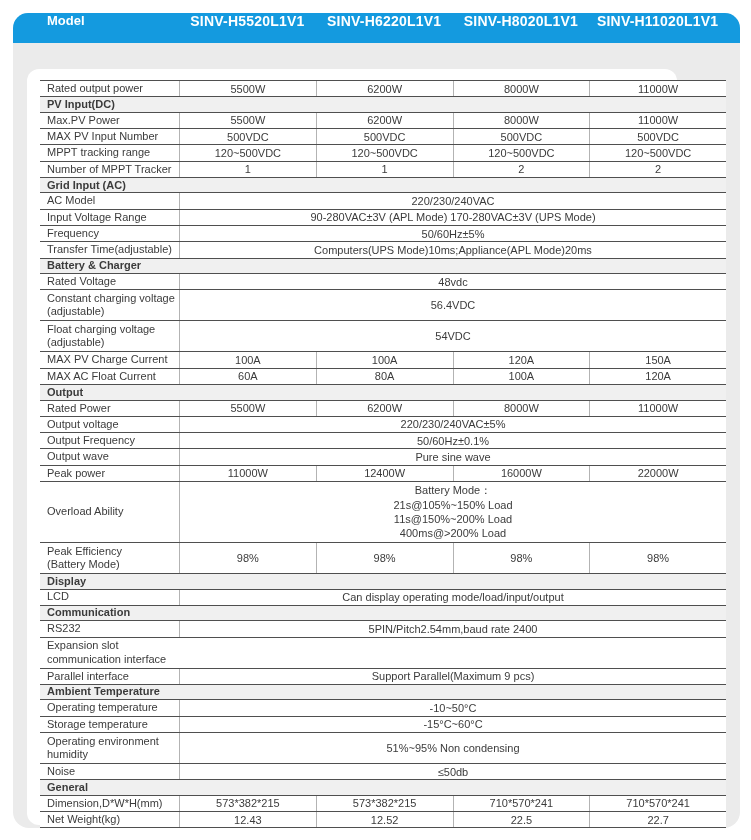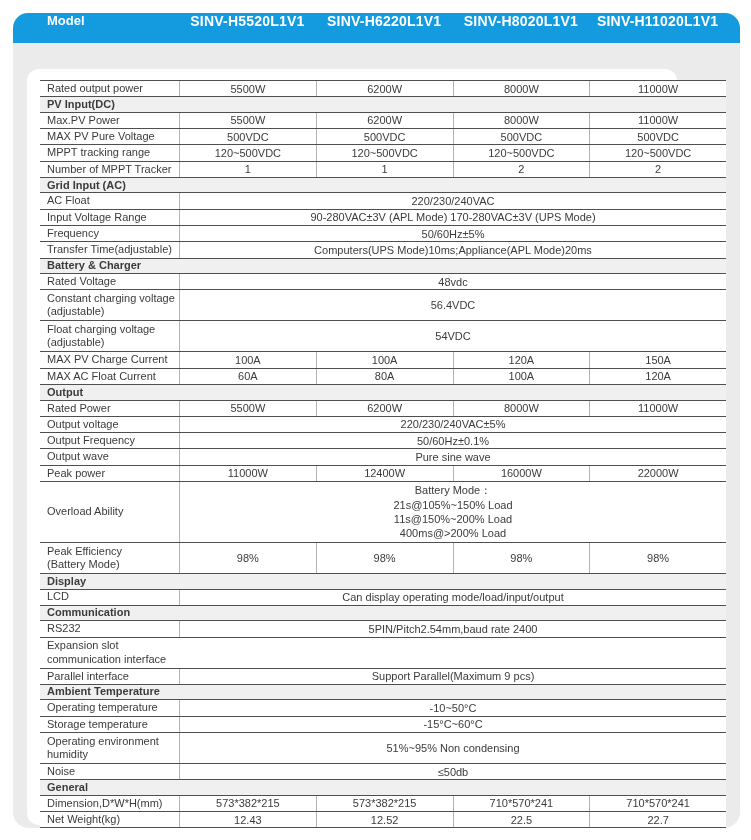--- a/index.html
+++ b/index.html
@@ -57,21 +57,21 @@
           <div class="cell-label">PV Input(DC)</div>
         </div>
         <div class="trow">
           <div class="cell-label">Max.PV Power</div>
           <div class="cell-val">5500W</div>
           <div class="cell-val">6200W</div>
           <div class="cell-val">8000W</div>
           <div class="cell-val">11000W</div>
         </div>
         <div class="trow">
-          <div class="cell-label">MAX PV Pure Voltage</div>
+          <div class="cell-label">MAX PV Input Number</div>
           <div class="cell-val">500VDC</div>
           <div class="cell-val">500VDC</div>
           <div class="cell-val">500VDC</div>
           <div class="cell-val">500VDC</div>
         </div>
         <div class="trow">
           <div class="cell-label">MPPT tracking range</div>
           <div class="cell-val">120~500VDC</div>
           <div class="cell-val">120~500VDC</div>
           <div class="cell-val">120~500VDC</div>
@@ -81,21 +81,21 @@
           <div class="cell-label">Number of MPPT Tracker</div>
           <div class="cell-val">1</div>
           <div class="cell-val">1</div>
           <div class="cell-val">2</div>
           <div class="cell-val">2</div>
         </div>
         <div class="trow section">
           <div class="cell-label">Grid Input (AC)</div>
         </div>
         <div class="trow">
-          <div class="cell-label">AC Float</div>
+          <div class="cell-label">AC Model</div>
           <div class="cell-span">220/230/240VAC</div>
         </div>
         <div class="trow">
           <div class="cell-label">Input Voltage Range</div>
           <div class="cell-span">90-280VAC±3V (APL Mode) 170-280VAC±3V (UPS Mode)</div>
         </div>
         <div class="trow">
           <div class="cell-label">Frequency</div>
           <div class="cell-span">50/60Hz±5%</div>
         </div>

